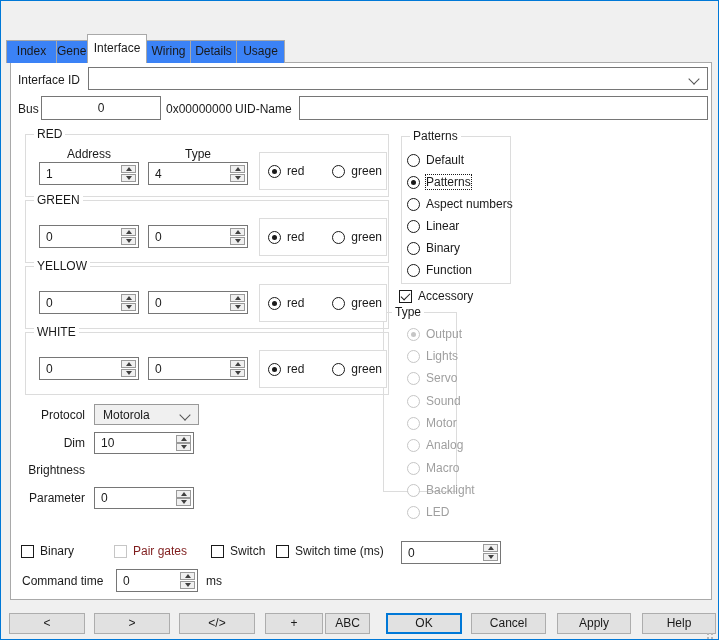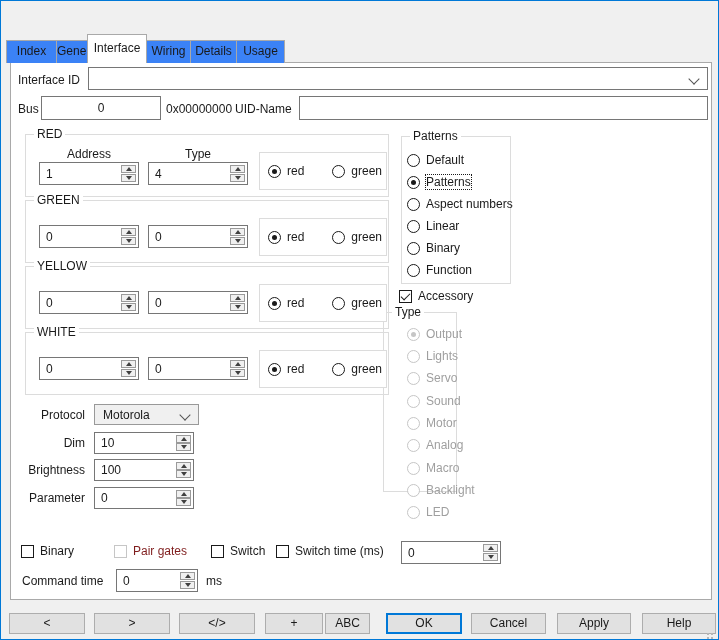--- a/index.html
+++ b/index.html
@@ -259,31 +259,20 @@
         <span class="sb">
           <span class="t-up"></span>
         </span>
         <span class="sb">
           <span class="t-dn"></span>
         </span>
       </span>
   </div>
 
   <span class="lbl" style="left:10px;top:462px;width:74px;text-align:right">Brightness</span>
-  <div class="spin" style="left:93px;top:458px;width:100px;height:22px">
-    <span class="val" style="padding-top:3px">100</span>
-    <span class="btns">
-        <span class="sb">
-          <span class="t-up"></span>
-        </span>
-        <span class="sb">
-          <span class="t-dn"></span>
-        </span>
-      </span>
-  </div>
 
   <span class="lbl" style="left:10px;top:490px;width:74px;text-align:right">Parameter</span>
   <div class="spin" style="left:93px;top:486px;width:100px;height:22px">
     <span class="val" style="padding-top:3px">0</span>
     <span class="btns">
         <span class="sb">
           <span class="t-up"></span>
         </span>
         <span class="sb">
           <span class="t-dn"></span>

